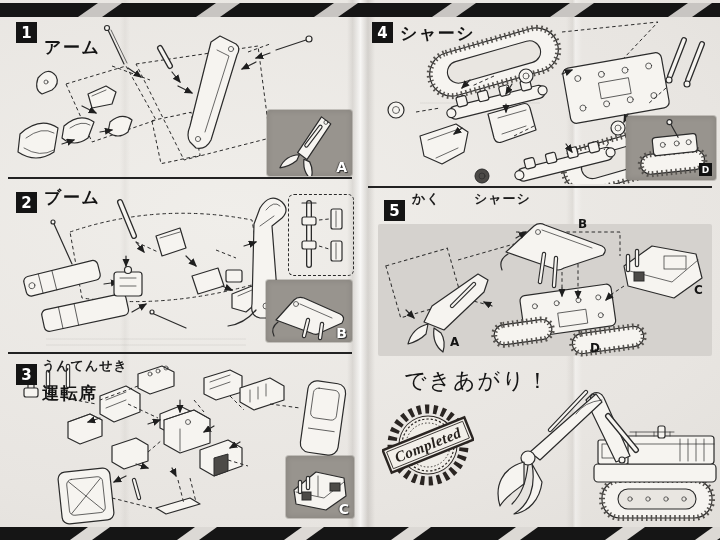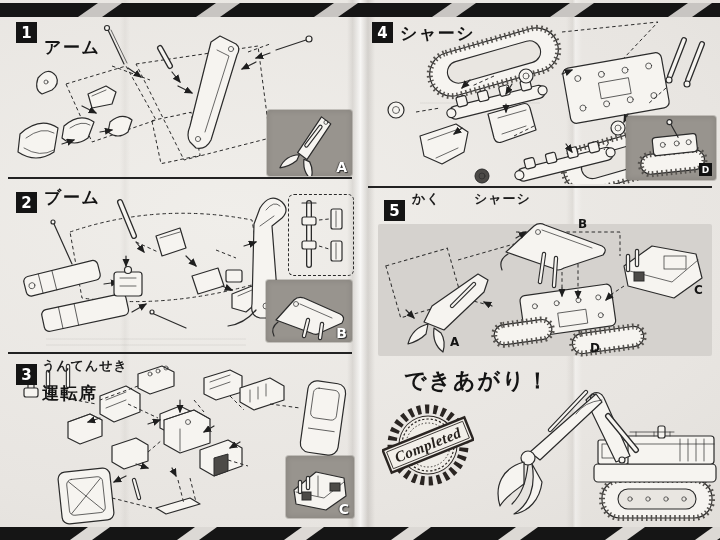--- a/index.html
+++ b/index.html
@@ -26,21 +26,21 @@
   .notebox{position:absolute;border:1.5px dashed #2b2b2b;border-radius:6px;z-index:3;background:rgba(245,243,239,0.55);}
   .note-furi{position:absolute;left:6px;top:2px;font-size:5.5px;font-weight:700;color:#222;letter-spacing:2px;white-space:nowrap;}
   .note-text{position:absolute;left:5px;top:8px;font-size:8px;font-weight:700;color:#111;white-space:nowrap;}
   .insetbox{position:absolute;border:1.5px dashed #2b2b2b;border-radius:6px;z-index:3;}
   .resultbox{position:absolute;background:#98948e;border-radius:3px;z-index:3;
     box-shadow:0 0 0 1px rgba(70,66,60,0.25), inset 0 0 6px rgba(0,0,0,0.12);}
   .letter{position:absolute;right:5px;bottom:1px;color:#fff;font-weight:800;font-size:14px;
     text-shadow:1px 1px 1px #2a2a2a, -1px 0 1px rgba(40,40,40,0.6);z-index:4;}
   .letter-chip{position:absolute;right:4px;bottom:4px;width:13px;height:13px;background:#111;color:#fff;
     font-weight:800;font-size:9px;display:flex;align-items:center;justify-content:center;z-index:4;}
-  .headline{position:absolute;font-weight:700;font-size:22px;color:#141414;letter-spacing:2px;z-index:4;white-space:nowrap;}
+  .headline{position:absolute;font-weight:400;font-size:22px;color:#141414;letter-spacing:2px;z-index:4;white-space:nowrap;}
   
   .p{fill:#f6f4f0;stroke:#2b2b2b;stroke-width:1.2;stroke-linejoin:round;}
   .p2{fill:#e9e6e1;stroke:#2b2b2b;stroke-width:1.1;stroke-linejoin:round;}
   .dk{fill:#4c4a47;stroke:#2b2b2b;stroke-width:1;}
   .l{fill:none;stroke:#2b2b2b;stroke-width:1.2;stroke-linecap:round;stroke-linejoin:round;}
   .lt{fill:none;stroke:#2b2b2b;stroke-width:0.7;stroke-linecap:round;}
   .d{fill:none;stroke:#2b2b2b;stroke-width:1;stroke-dasharray:3.5 2.8;}
   .cap{fill:none;stroke:#2b2b2b;stroke-width:6;stroke-linecap:round;}
   .capin{fill:none;stroke:#f6f4f0;stroke-width:3.4;stroke-linecap:round;}
   .cap4{fill:none;stroke:#2b2b2b;stroke-width:4.4;stroke-linecap:round;}

